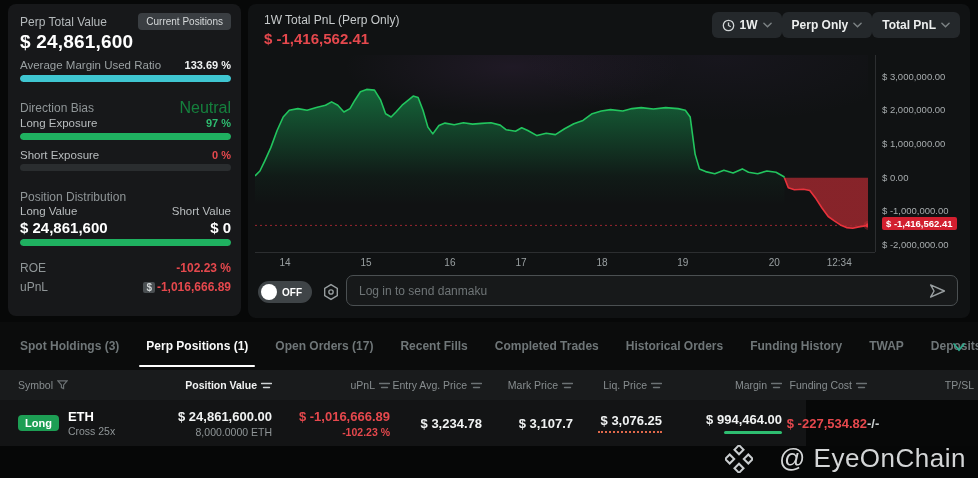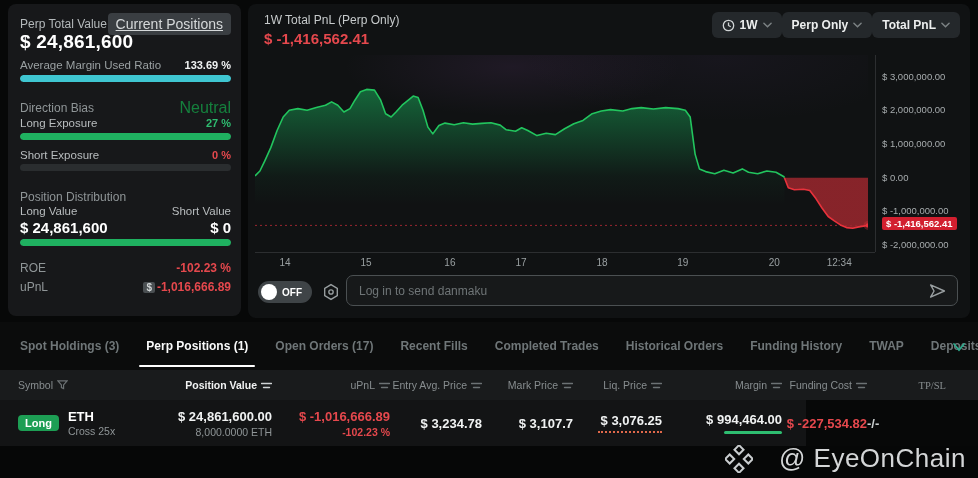--- a/index.html
+++ b/index.html
@@ -8,21 +8,21 @@
   #app { position:relative; width:978px; height:478px; background:#070808; overflow:hidden; color:#e8eaea; }
 
   
   #left-panel { position:absolute; left:8px; top:4px; width:233px; height:312px; background:#17181a; border-radius:8px; }
   .lp-abs { position:absolute; left:12px; right:10px; }
   .lp-row { display:flex; justify-content:space-between; align-items:center; }
   .lp-label { font-size:11.5px; color:#9aa0a2; }
   .lp-label-lg { font-size:12px; color:#b4b9bb; }
   .lp-big { font-size:19px; font-weight:700; color:#fff; letter-spacing:.2px; }
   .lp-val { font-size:11px; font-weight:700; color:#f0f2f2; }
-  .btn-gray { background:#3a3e42; color:#d6d9da; font-size:14px; border:none; border-radius:4px; padding:3px 8px; cursor:pointer;text-decoration:underline; }
+  .btn-gray { background:#3a3e42; color:#d6d9da; font-size:10px; border:none; border-radius:4px; padding:3px 8px; cursor:pointer; }
   .bar { height:7px; border-radius:4px; background:#2a2d2f; overflow:hidden; }
   .bar-fill { height:100%; border-radius:4px; }
   .green { color:#2ebd70 !important; }
   .red { color:#e5484d !important; }
   .chip { display:inline-block; background:#4a4f52; color:#cfd3d4; border-radius:2px; padding:0 3px; font-size:10px; font-weight:700; margin-right:2px; }
 
   
   #chart-panel { position:absolute; left:248px; top:4px; width:722px; height:314px; background:#101213; border-radius:8px; }
   #chart-title { position:absolute; left:16px; top:9px; font-size:12px; color:#c6cacb; }
   #chart-value { position:absolute; left:16px; top:26px; font-size:15px; font-weight:700; color:#e5484d; }
@@ -53,21 +53,21 @@
   #tabbar { position:absolute; left:0; top:322px; width:978px; height:48px; background:#0b0c0c; display:flex; align-items:flex-end; padding-left:13px; gap:13px; }
   .tab { position:relative; height:100%; display:flex; align-items:center; padding:0 7px; font-size:12px; font-weight:700; color:#6f7678; cursor:pointer; white-space:nowrap; }
   .tab.active { color:#fafbfb; }
   .tab.active::after { content:""; position:absolute; left:0; right:0; bottom:3px; height:2.5px; background:#fff; border-radius:2px; }
   #tab-more { position:absolute; right:12px; top:338px; cursor:pointer; }
 
   #thead { position:absolute; left:0; top:370px; width:978px; height:30px; background:#191b1c; display:grid; grid-template-columns:150px 122px 118px 92px 91px 89px 120px 85px 1fr; align-items:center; }
   .th { display:flex; align-items:center; justify-content:flex-end; gap:4px; font-size:10.5px; color:#878d8f; white-space:nowrap; cursor:pointer; }
   .th.first { justify-content:flex-start; padding-left:18px; }
   .th.active-sort { color:#f0f2f2; font-weight:700; }
-  .th.last { padding-right:32px;font-family:Liberation Serif, serif; }
+  .th.last { padding-right:4px; }
 
   #trow { position:absolute; left:0; top:400px; width:806px; height:46px; background:#131415; display:grid; grid-template-columns:150px 122px 118px 92px 91px 89px 120px 85px 1fr; align-items:center; }
   .td { display:flex; flex-direction:column; align-items:flex-end; justify-content:center; white-space:nowrap; }
   .td .main { font-size:13px; font-weight:700; color:#f0f2f2; }
   .td .sub { font-size:10.5px; color:#8f9597; margin-top:2px; }
   .td.last { padding-right:16px; }
   #symbol-cell { flex-direction:row; justify-content:flex-start; align-items:center; gap:9px; padding-left:18px; }
   #side-badge { background:#1d9e54; color:#fff; font-size:11px; font-weight:700; border-radius:4px; padding:2px 7px; }
   #symbol-cell .stack { display:flex; flex-direction:column; }
   #symbol-name { font-size:13px; font-weight:700; color:#fff; }
@@ -98,21 +98,21 @@
     <div class="lp-abs bar" style="top:71px;">
         <div class="bar-fill" style="width: 100%; background: rgb(63, 198, 209);"></div>
       </div>
 
     <div class="lp-abs lp-row" style="top:95px;">
       <span class="lp-label-lg" style="color:#8f9597;">Direction Bias</span>
       <span style="font-size:16px;color:#15803d;">Neutral</span>
     </div>
     <div class="lp-abs lp-row" style="top:113px;">
       <span class="lp-label" style="color:#b9bdbf;">Long Exposure</span>
-      <span class="lp-val green">27 %</span>
+      <span class="lp-val green">97 %</span>
     </div>
     <div class="lp-abs bar" style="top:129px;">
         <div class="bar-fill" style="width: 100%; background: rgb(31, 177, 96);"></div>
       </div>
     <div class="lp-abs lp-row" style="top:145px;">
       <span class="lp-label" style="color:#b9bdbf;">Short Exposure</span>
       <span class="lp-val red">0 %</span>
     </div>
     <div class="lp-abs bar" style="top:160px;">
         <div class="bar-fill" style="width: 0%; background: rgb(229, 72, 77);"></div>

